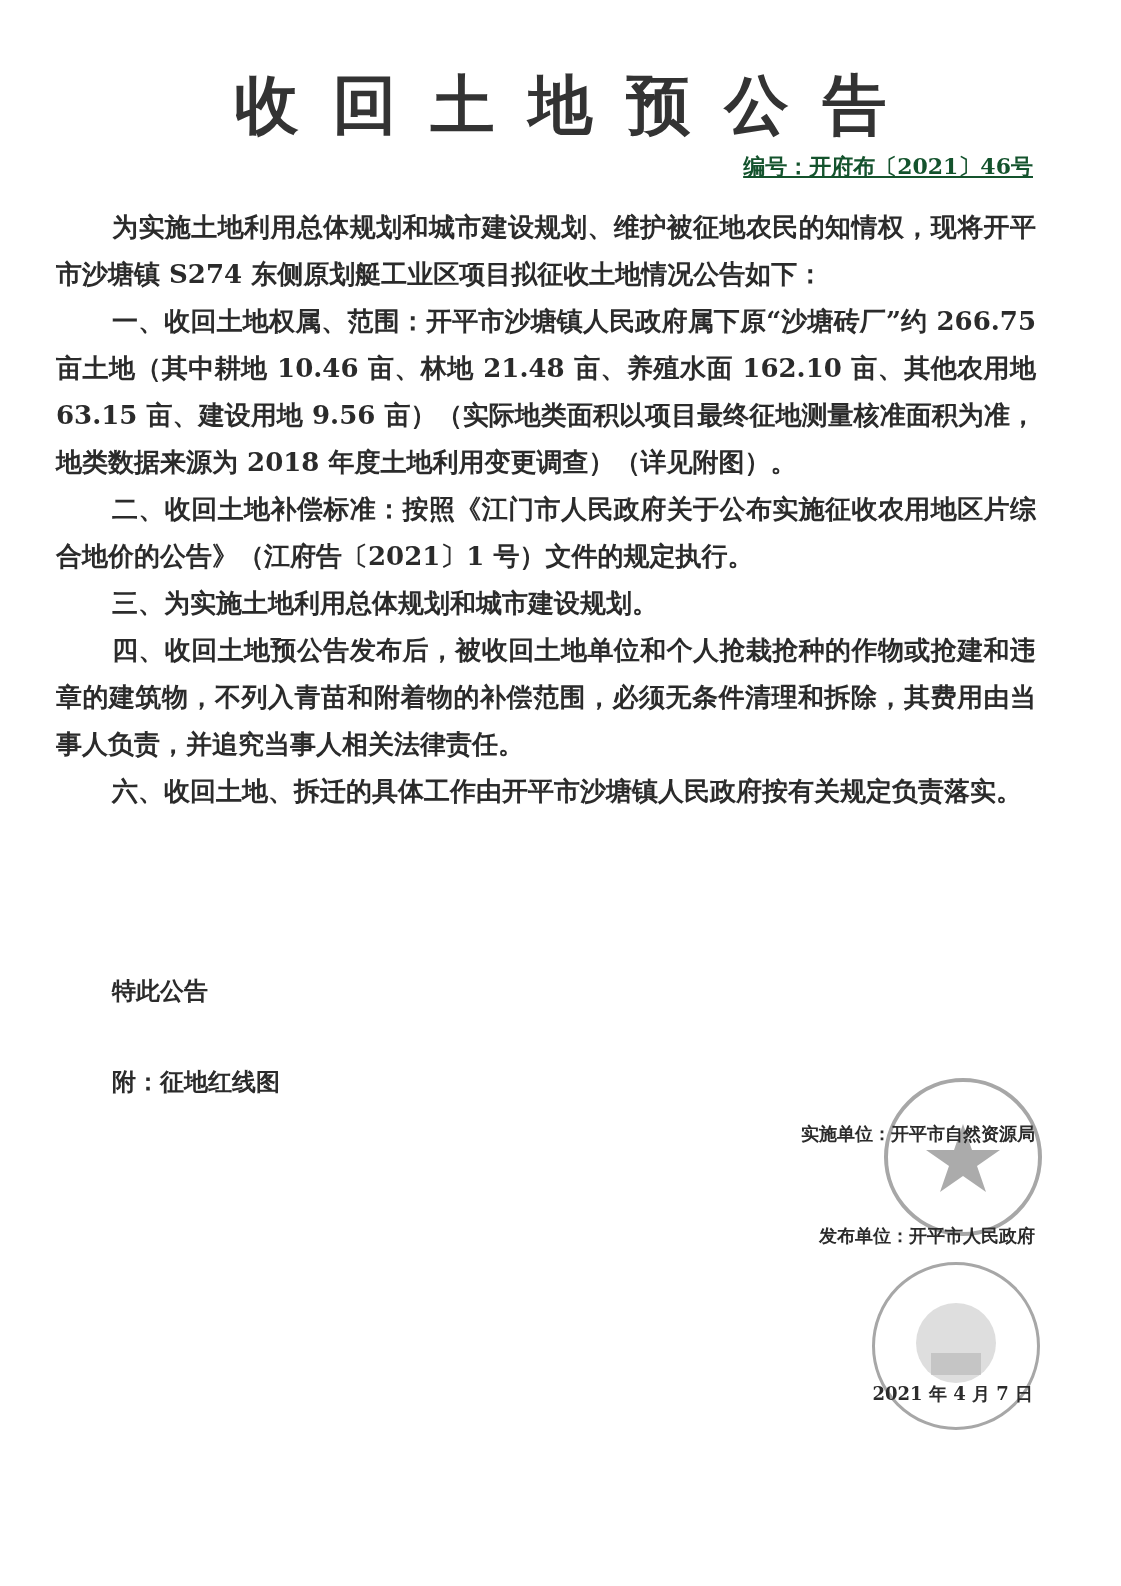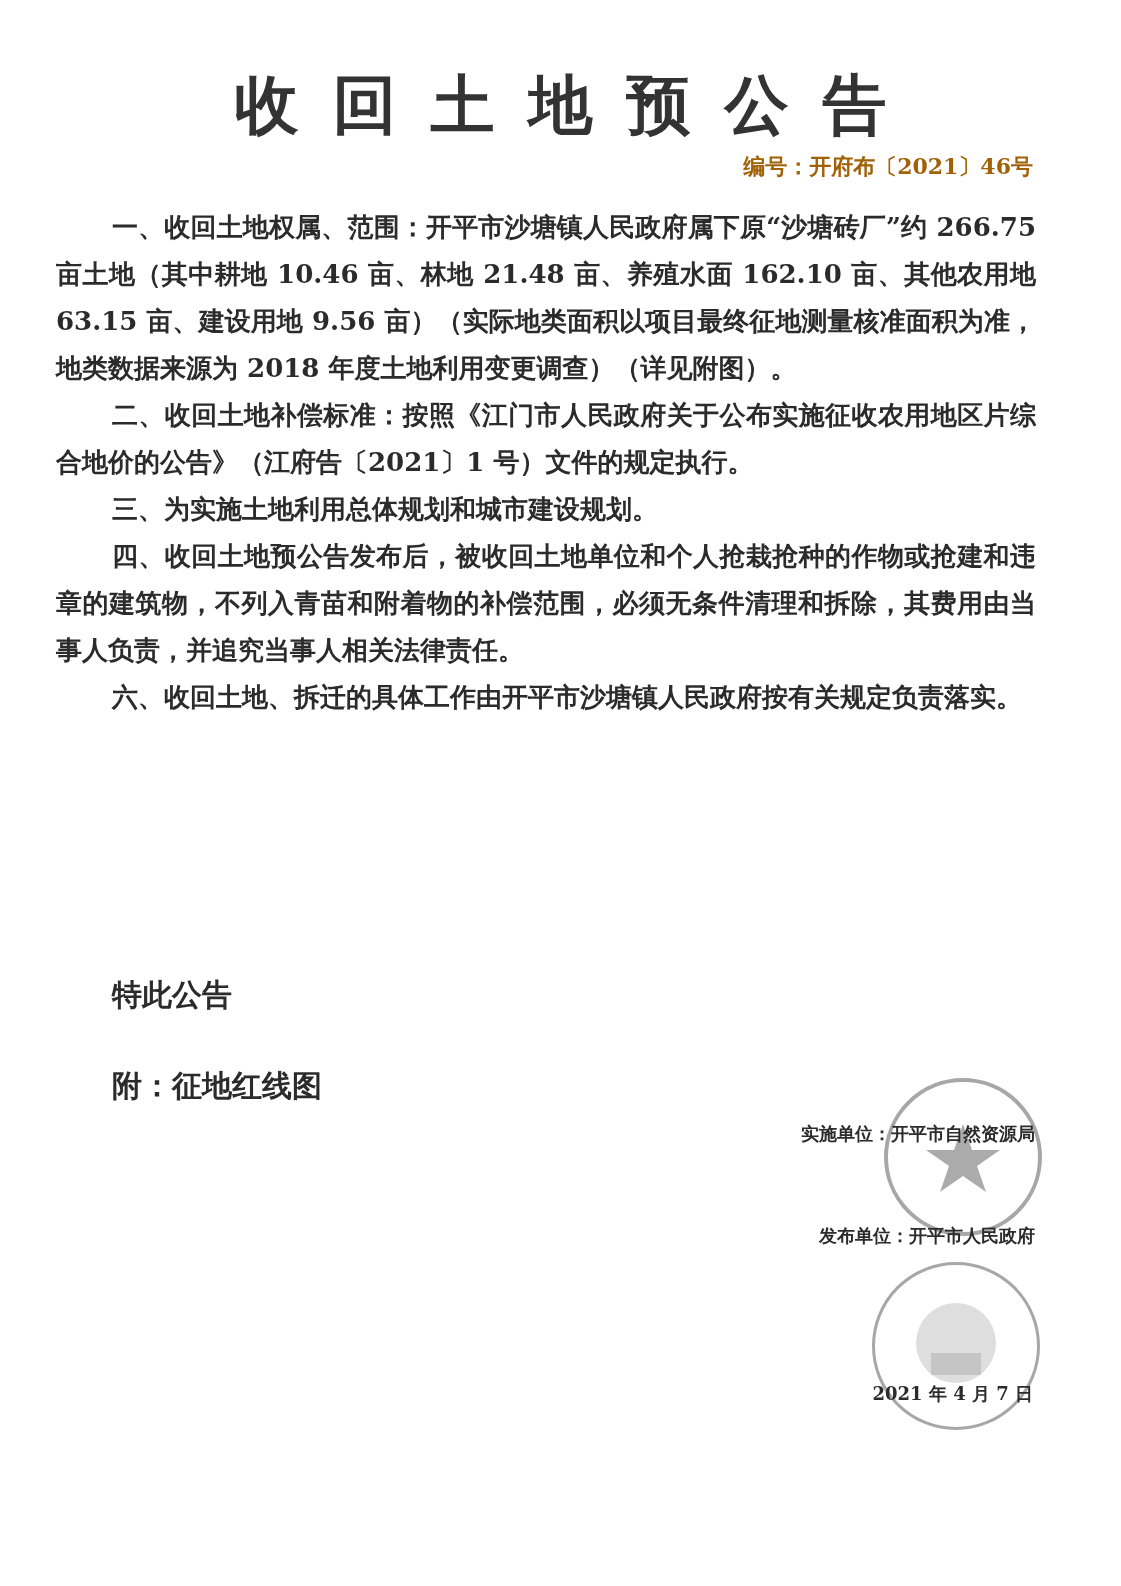--- a/index.html
+++ b/index.html
@@ -1,36 +1,37 @@
 <!DOCTYPE html>
 <html><head>
 <meta charset="utf-8">
 <style>
   html, body { margin:0; padding:0; background:#ffffff; }
   body { width:1121px; height:1586px; position:relative; overflow:hidden;
          font-family:"DejaVu Serif","Liberation Serif",serif; color:#2a2a2a; }
   .title { position:absolute; top:62px; left:0; width:1121px; text-align:center;
            font-size:64px; font-weight:bold; letter-spacing:34px; color:#333;
            font-family:"DejaVu Serif",serif; padding-left:34px; box-sizing:border-box; }
-  .docno { position:absolute; top:152px; right:88px; font-size:22px; font-weight:bold; color:#a16207; }
+  .docno { position:absolute; top:152px; right:88px; font-size:22px; font-weight:bold; color:#14532d;text-decoration:underline; }
   .body { position:absolute; top:204px; left:56px; width:980px; font-size:26px; font-weight:bold;
           line-height:47px; color:#2b2b2b; }
   .body p { margin:0; text-indent:56px; text-align:justify; }
-  .closing { position:absolute; left:112px; font-size:30px; font-weight:bold; color:#2b2b2b; }
+  .closing { position:absolute; left:112px; font-size:24px; font-weight:bold; color:#2b2b2b; }
   .sig { position:absolute; right:86px; font-size:18px; font-weight:bold; color:#2b2b2b; white-space:nowrap; z-index:2;margin-left:48px; }
   .seal { position:absolute; border:4px solid #8a8a8a; border-radius:50%; opacity:0.75; z-index:1; }
   .seal svg { position:absolute; left:0; top:0; }
 </style>
 </head>
 <body>
 
 <div class="title">收回土地预公告</div>
 <div class="docno">编号：开府布〔2021〕46号</div>
 
 <div class="body">
+  <p>为实施土地利用总体规划和城市建设规划、维护被征地农民的知情权，现将开平市沙塘镇 S274 东侧原划艇工业区项目拟征收土地情况公告如下：</p>
   <p>一、收回土地权属、范围：开平市沙塘镇人民政府属下原“沙塘砖厂”约 266.75 亩土地（其中耕地 10.46 亩、林地 21.48 亩、养殖水面 162.10 亩、其他农用地 63.15 亩、建设用地 9.56 亩）（实际地类面积以项目最终征地测量核准面积为准，地类数据来源为 2018 年度土地利用变更调查）（详见附图）。</p>
   <p>二、收回土地补偿标准：按照《江门市人民政府关于公布实施征收农用地区片综合地价的公告》（江府告〔2021〕1 号）文件的规定执行。</p>
   <p>三、为实施土地利用总体规划和城市建设规划。</p>
   <p>四、收回土地预公告发布后，被收回土地单位和个人抢栽抢种的作物或抢建和违章的建筑物，不列入青苗和附着物的补偿范围，必须无条件清理和拆除，其费用由当事人负责，并追究当事人相关法律责任。</p>
   <p>六、收回土地、拆迁的具体工作由开平市沙塘镇人民政府按有关规定负责落实。</p>
 </div>
 
 <div class="closing" style="top:975px;">特此公告</div>
 <div class="closing" style="top:1066px;">附：征地红线图</div>
 

